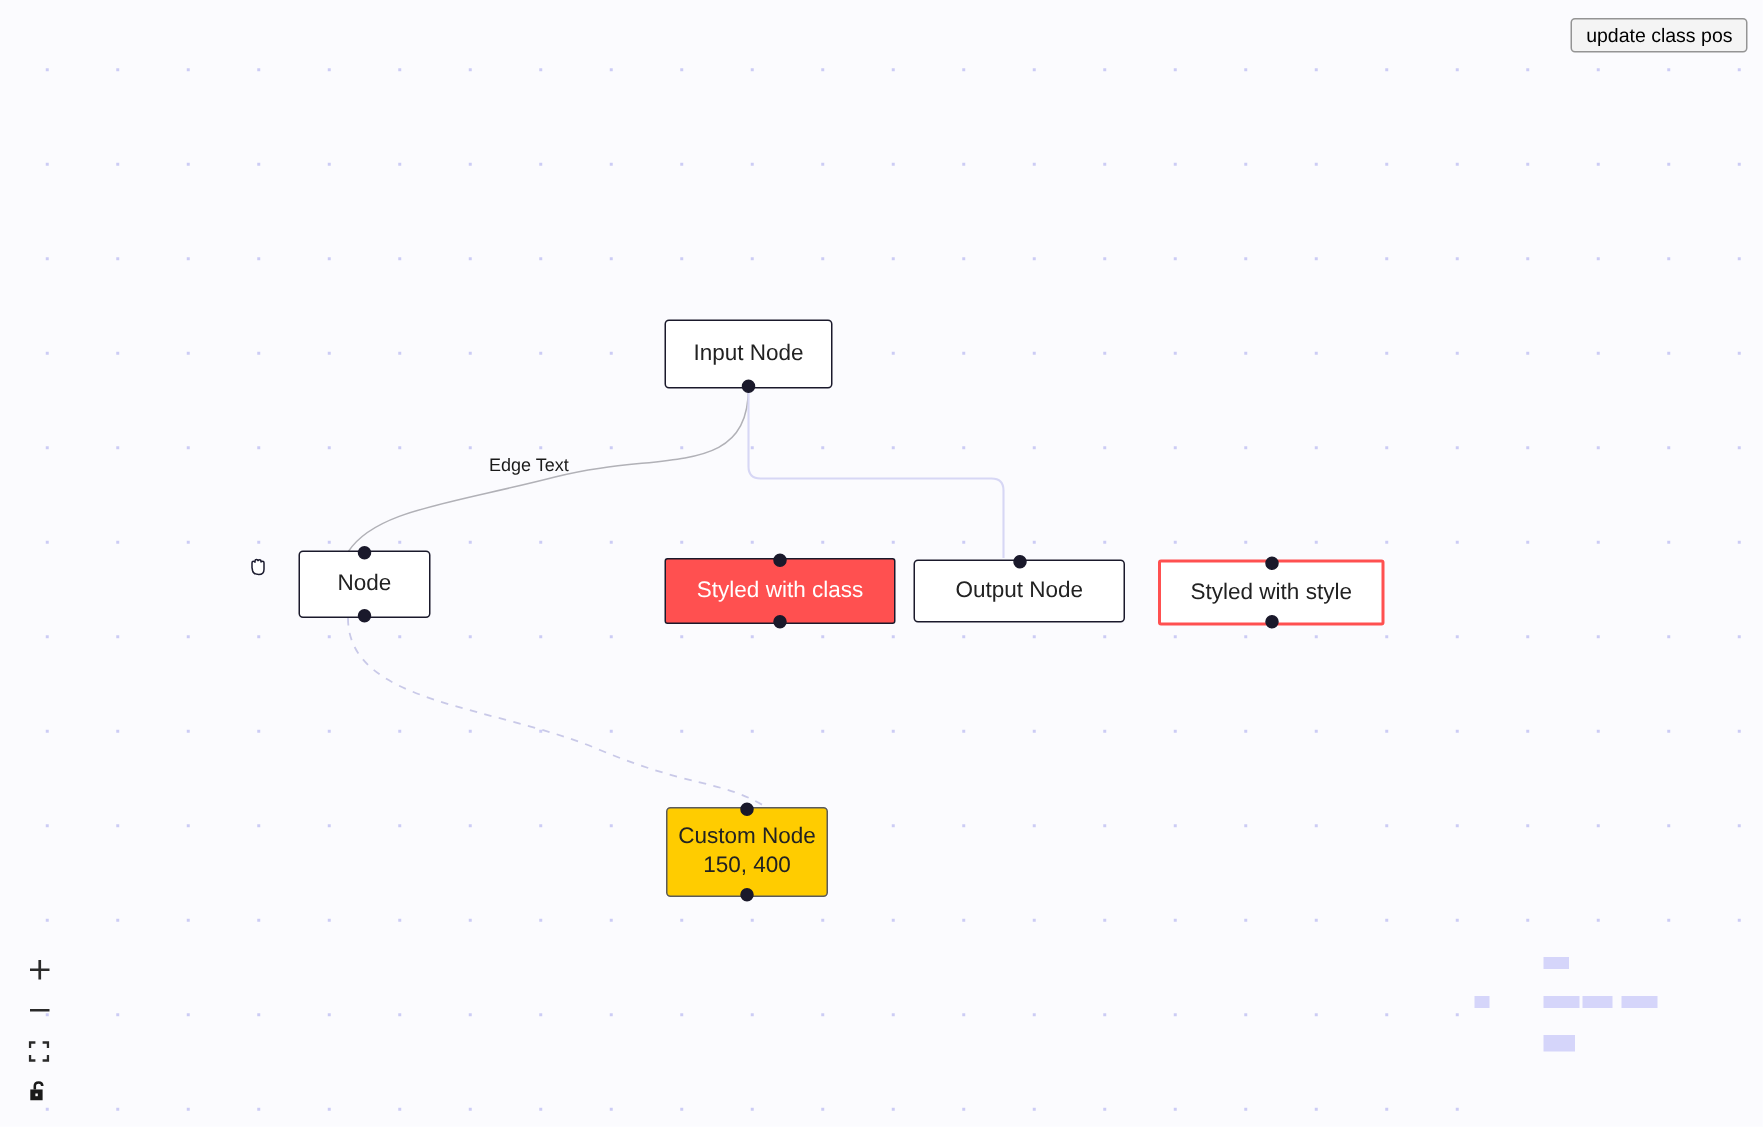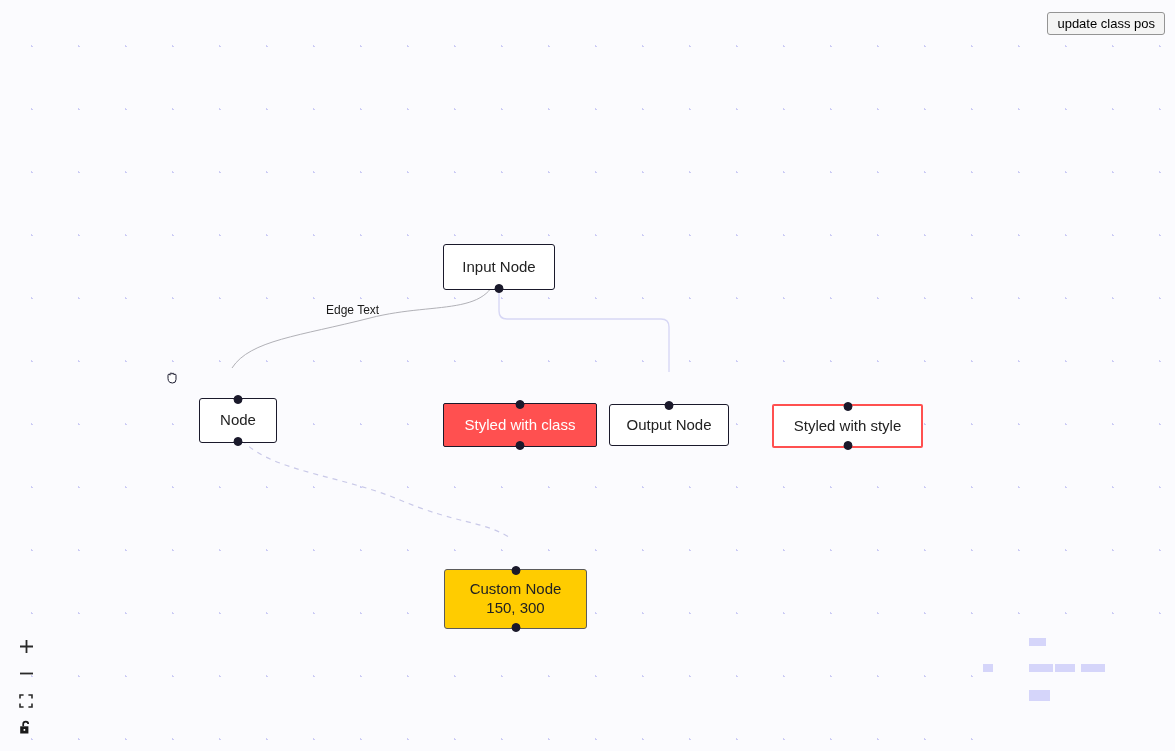--- a/index.html
+++ b/index.html
@@ -50,21 +50,20 @@
     align-items: center;
     justify-content: center;
     text-align: center;
     font-size: 15px;
     color: #222;
     background: #ffffff;
     border: 1px solid #1a192b;
     border-radius: 3px;
     cursor: grab;
     line-height: 1.25;
-    margin-top: 31px;
   }
 
   .node.red {
     background: #ff5050;
     color: #ffffff;
     border-color: #1a192b;
     border-radius: 2px;
   }
 
   .node.outlined {
@@ -169,42 +168,42 @@
 
   <div id="edge-labels">
       <div class="edge-label" style="left: 326px; top: 303px;">Edge Text</div>
     </div>
 
   <div id="nodes-layer">
       <div class="node" style="left: 443px; top: 213px; width: 112px; height: 46px;">
         <span>Input Node</span>
         <div class="handle bottom"></div>
       </div>
-      <div class="node" style="left: 199px; top: 367px; width: 78px; height: 45px;">
+      <div class="node" style="left: 199px; top: 367px; width: 88px; height: 45px;">
         <span>Node</span>
         <div class="handle top"></div>
         <div class="handle bottom"></div>
       </div>
       <div class="node red" style="left: 443px; top: 372px; width: 154px; height: 44px;">
         <span>Styled with class</span>
         <div class="handle top"></div>
         <div class="handle bottom"></div>
       </div>
-      <div class="node" style="left: 609px; top: 373px; width: 120px; height: 42px;">
+      <div class="node" style="left: 609px; top: 373px; width: 141px; height: 42px;">
         <span>Output Node</span>
         <div class="handle top"></div>
       </div>
       <div class="node outlined" style="left: 772px; top: 373px; width: 151px; height: 44px;">
         <span>Styled with style</span>
         <div class="handle top"></div>
         <div class="handle bottom"></div>
       </div>
-      <div class="node gold" style="left: 444px; top: 538px; width: 143px; height: 60px;">
+      <div class="node gold" style="left: 444px; top: 538px; width: 108px; height: 60px;">
         <span>Custom Node</span>
-        <span>150, 300</span>
+        <span>150, 400</span>
         <div class="handle top"></div>
         <div class="handle bottom"></div>
       </div>
     </div>
 
   <div id="grab-cursor" style="left: 164px; top: 369px;">
     <svg viewBox="0 0 18 18" width="18" height="18">
       <path d="M4 9.5 L4 6.2 Q4 5.2 5 5.2 Q6 5.2 6 6.2 L6 5.0
                Q6 4.0 7 4.0 Q8 4.0 8 5.0 L8 5.2
                Q8 4.2 9 4.2 Q10 4.2 10 5.2 L10 6.0

